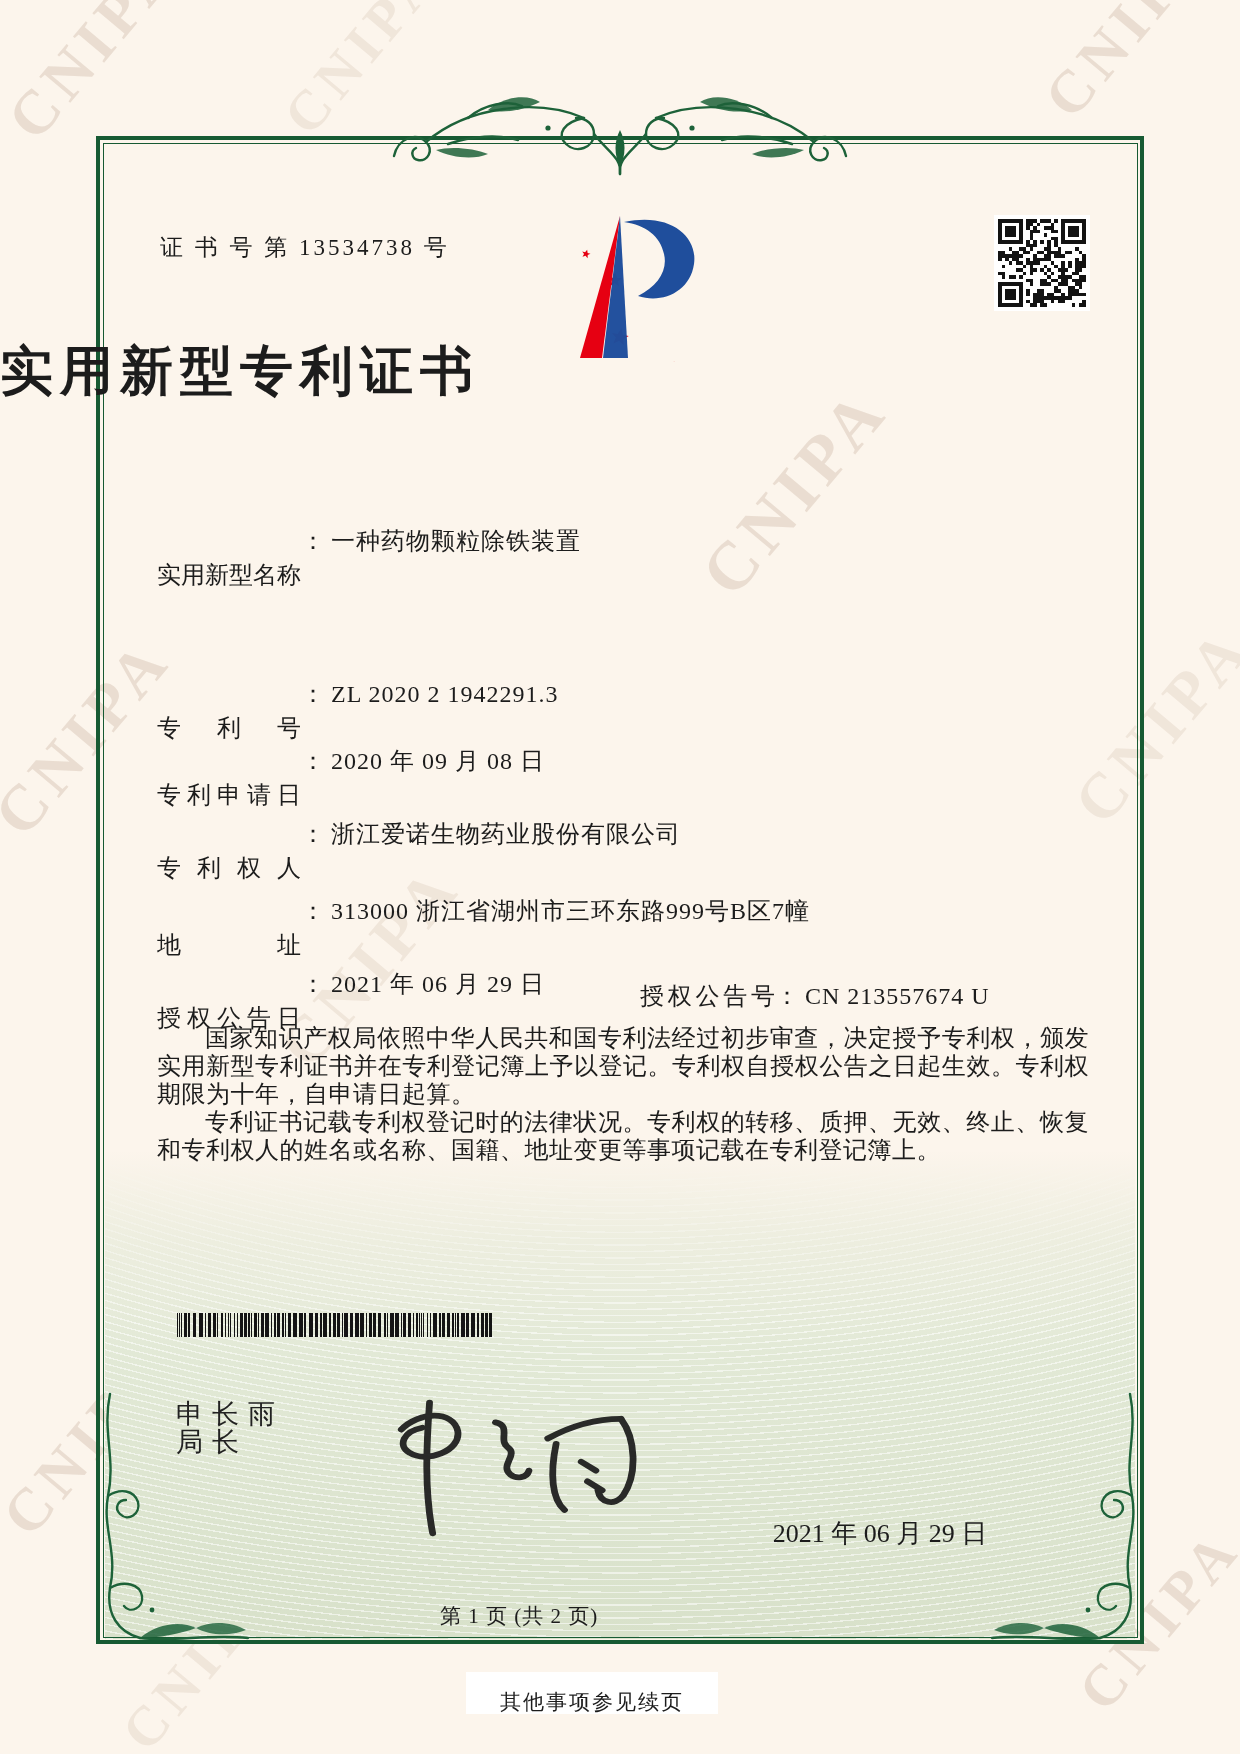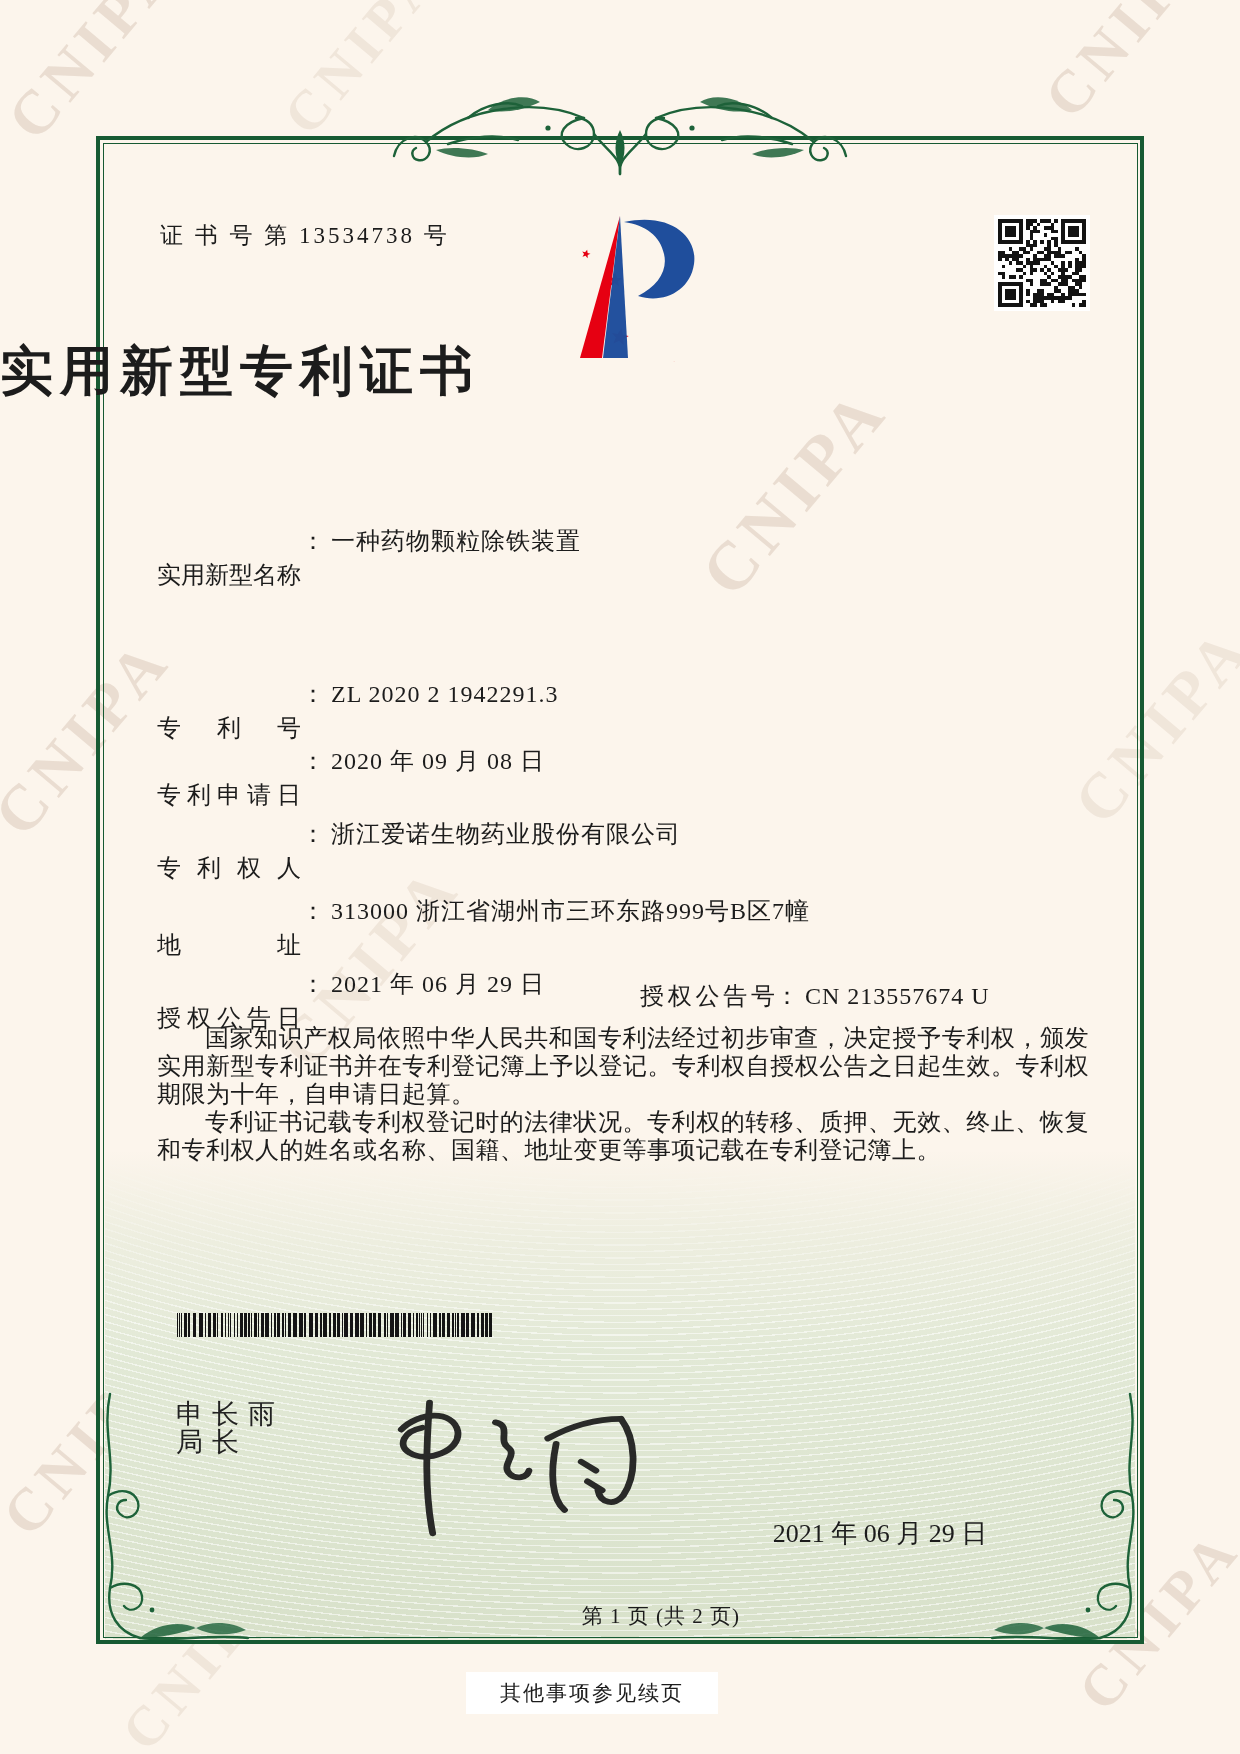--- a/index.html
+++ b/index.html
@@ -33,21 +33,21 @@
     content:""; position:absolute; inset:0;
     background:repeating-radial-gradient(1400px 900px at 50% -560px,
       rgba(255,255,255,0) 0 8px, rgba(255,255,255,.55) 8px 10px);
     -webkit-mask-image:linear-gradient(180deg, transparent 0, #000 170px);
             mask-image:linear-gradient(180deg, transparent 0, #000 170px);
   }
   
   .orn { position:absolute; }
   
   .cert-no {
-    position:absolute; left:160px; top:220px; font-size:23px; letter-spacing:3px;
+    position:absolute; left:160px; top:232px; font-size:23px; letter-spacing:3px;
   }
   .logo { position:absolute; left:520px; top:212px; width:185px; height:150px; }
   .qr {
     position:absolute; left:994px; top:215px; width:96px; height:96px;
     background:#fff; padding:4px;
   }
   .title {
     position:absolute; left:0; top:336px; width:1196px; text-align:left;
     font-size:53px; font-weight:bold; letter-spacing:7px;
   }
@@ -74,26 +74,26 @@
     font-size:27px; letter-spacing:9px; color:#222;
   }
   .signer-title { top:1424px; }
   .signer-name  { top:1396px; }
   .signature { position:absolute; left:372px; top:1392px; width:272px; height:152px; }
   .issue-date {
     position:absolute; left:768px; top:1516px; width:224px; text-align:center;
     font-size:26px;
   }
   .page-footer {
-    position:absolute; left:440px; top:1602px; width:300px; text-align:right;
+    position:absolute; left:440px; top:1602px; width:300px; text-align:left;
     font-size:21px; letter-spacing:1px;
   }
   .note-strip {
     position:absolute; left:466px; top:1672px; width:252px; height:42px;
-    background:#ffffff; text-align:center; padding-top:7px;
+    background:#ffffff; text-align:center; padding-top:16px;
     font-size:21px; letter-spacing:2px;
   }
 </style>
 </head>
 <body>
 
 <div class="page">
 
   <div class="wm" style="left:-20px;top:8px;font-size:62px;">CNIPA</div>
   <div class="wm light" style="left:258px;top:14px;font-size:56px;">CNIPA</div>

